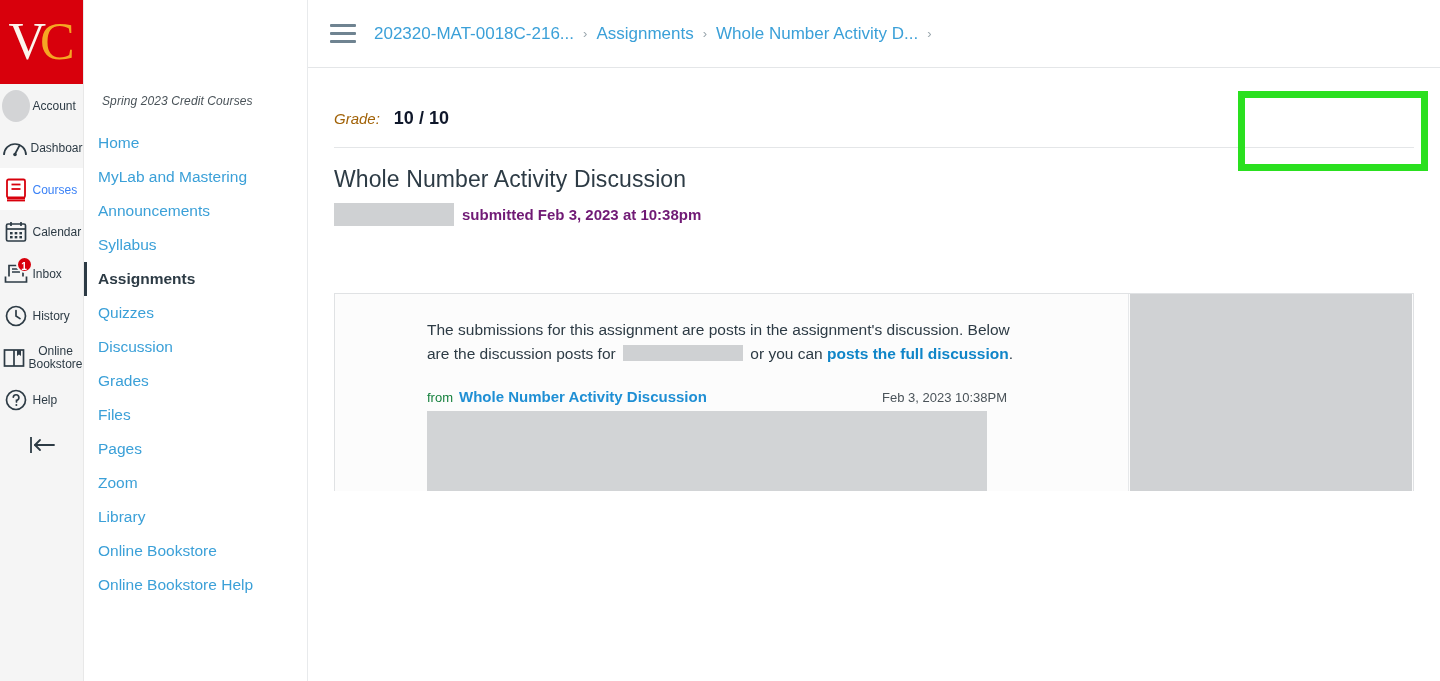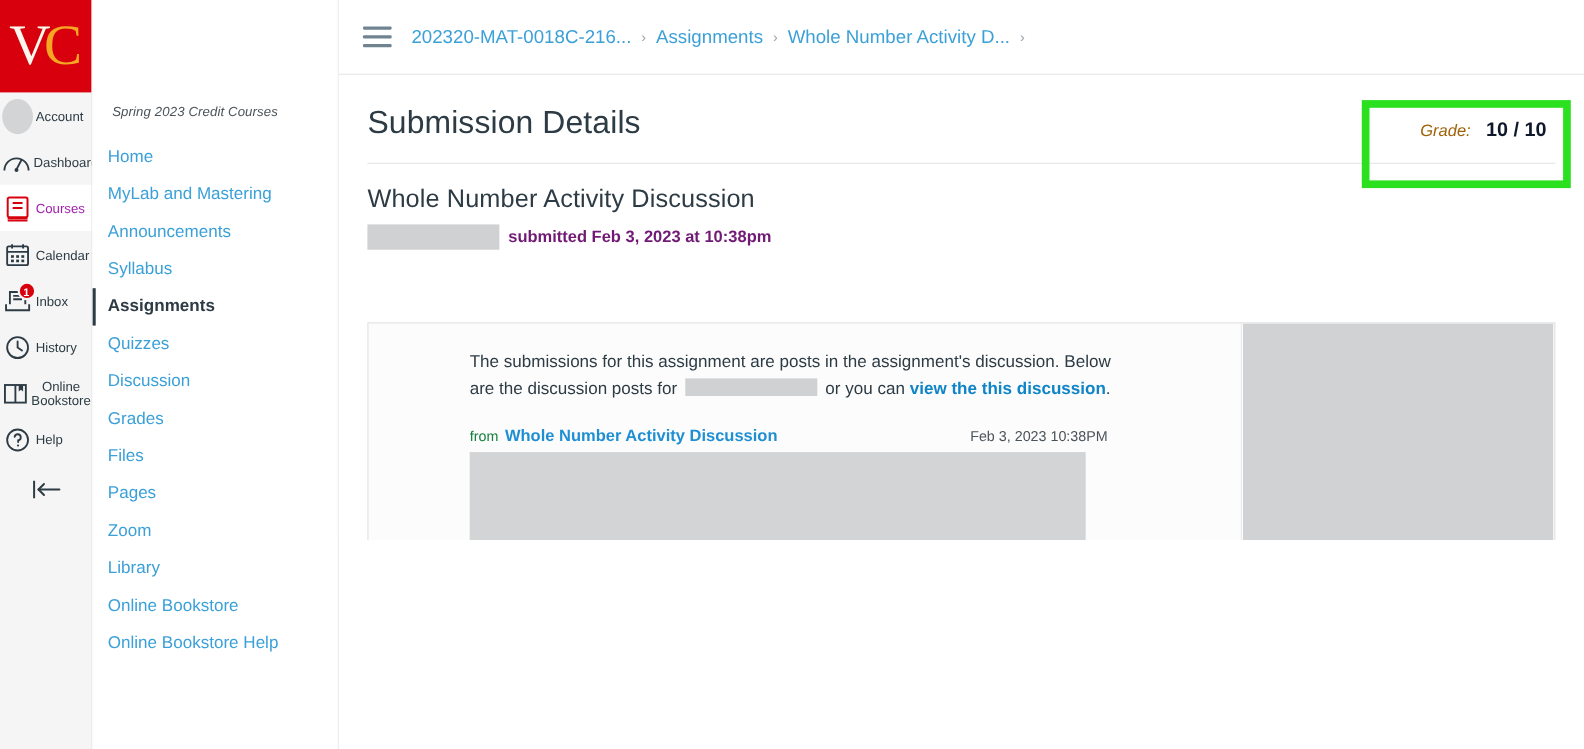--- a/index.html
+++ b/index.html
@@ -34,21 +34,21 @@
   .logo-v { color: #fdf6ec; margin-right: -6px; z-index: 2; text-shadow: 0 0 1px rgba(0,0,0,.15); }
   .logo-c { color: #f5a623; z-index: 1; }
 
   .gnav-item {
     width: 84px; padding: 8px 2px 6px;
     display: flex; flex-direction: row; align-items: center; gap: 3px;
     color: #2d3b45; text-decoration: none; cursor: pointer;
     font-size: 12px; line-height: 13px; text-align: center;
     background: transparent;
   }
-  .gnav-item.active { background: #ffffff; color: #a21caf; }
+  .gnav-item.active { background: #ffffff; color: #3b82f6; }
   .gnav-icon { width: 28px; height: 28px; display: flex; align-items: center; justify-content: center; position: relative; }
   .gnav-icon svg { display: block; }
   .gnav-label { max-width: 78px; }
 
   .avatar-circle {
     width: 32px; height: 32px; border-radius: 50%;
     background: #d3d4d6;
   }
   .badge {
     position: absolute; top: -4px; right: -3px;
@@ -334,21 +334,20 @@
         <a class="crumb">Assignments</a>
         <span class="crumb-sep">›</span>
         <a class="crumb">Whole Number Activity D...</a>
         <span class="crumb-sep">›</span>
       </nav>
     </header>
 
     <div class="content">
 
       <div class="page-head">
-        <h1 class="page-title">Submission Details</h1>
         <div class="grade-wrap">
           <div class="grade-row">
             <span class="grade-label">Grade:</span>
             <span class="grade-score">10 / 10</span>
           </div>
         </div>
       </div>
 
       <hr class="head-rule">
 
@@ -361,21 +360,21 @@
 
       <div class="submission-card">
         <div class="card-divider"></div>
         <div class="side-redact"></div>
 
         <div class="submission-inner">
           <p class="sub-intro">
             <span>The submissions for this assignment are posts in the assignment's discussion. Below are the discussion posts for</span>
             <span class="redact redact-inline"></span>
             <span>or you can</span>
-            <a class="link">view the this discussion</a><span>.</span>
+            <a class="link">posts the full discussion</a><span>.</span>
           </p>
 
           <div class="post-head">
             <span class="post-from">from</span>
             <a class="post-topic">Whole Number Activity Discussion</a>
             <span class="post-date">Feb 3, 2023 10:38PM</span>
           </div>
 
           <div class="post-body-redact"></div>
         </div>

